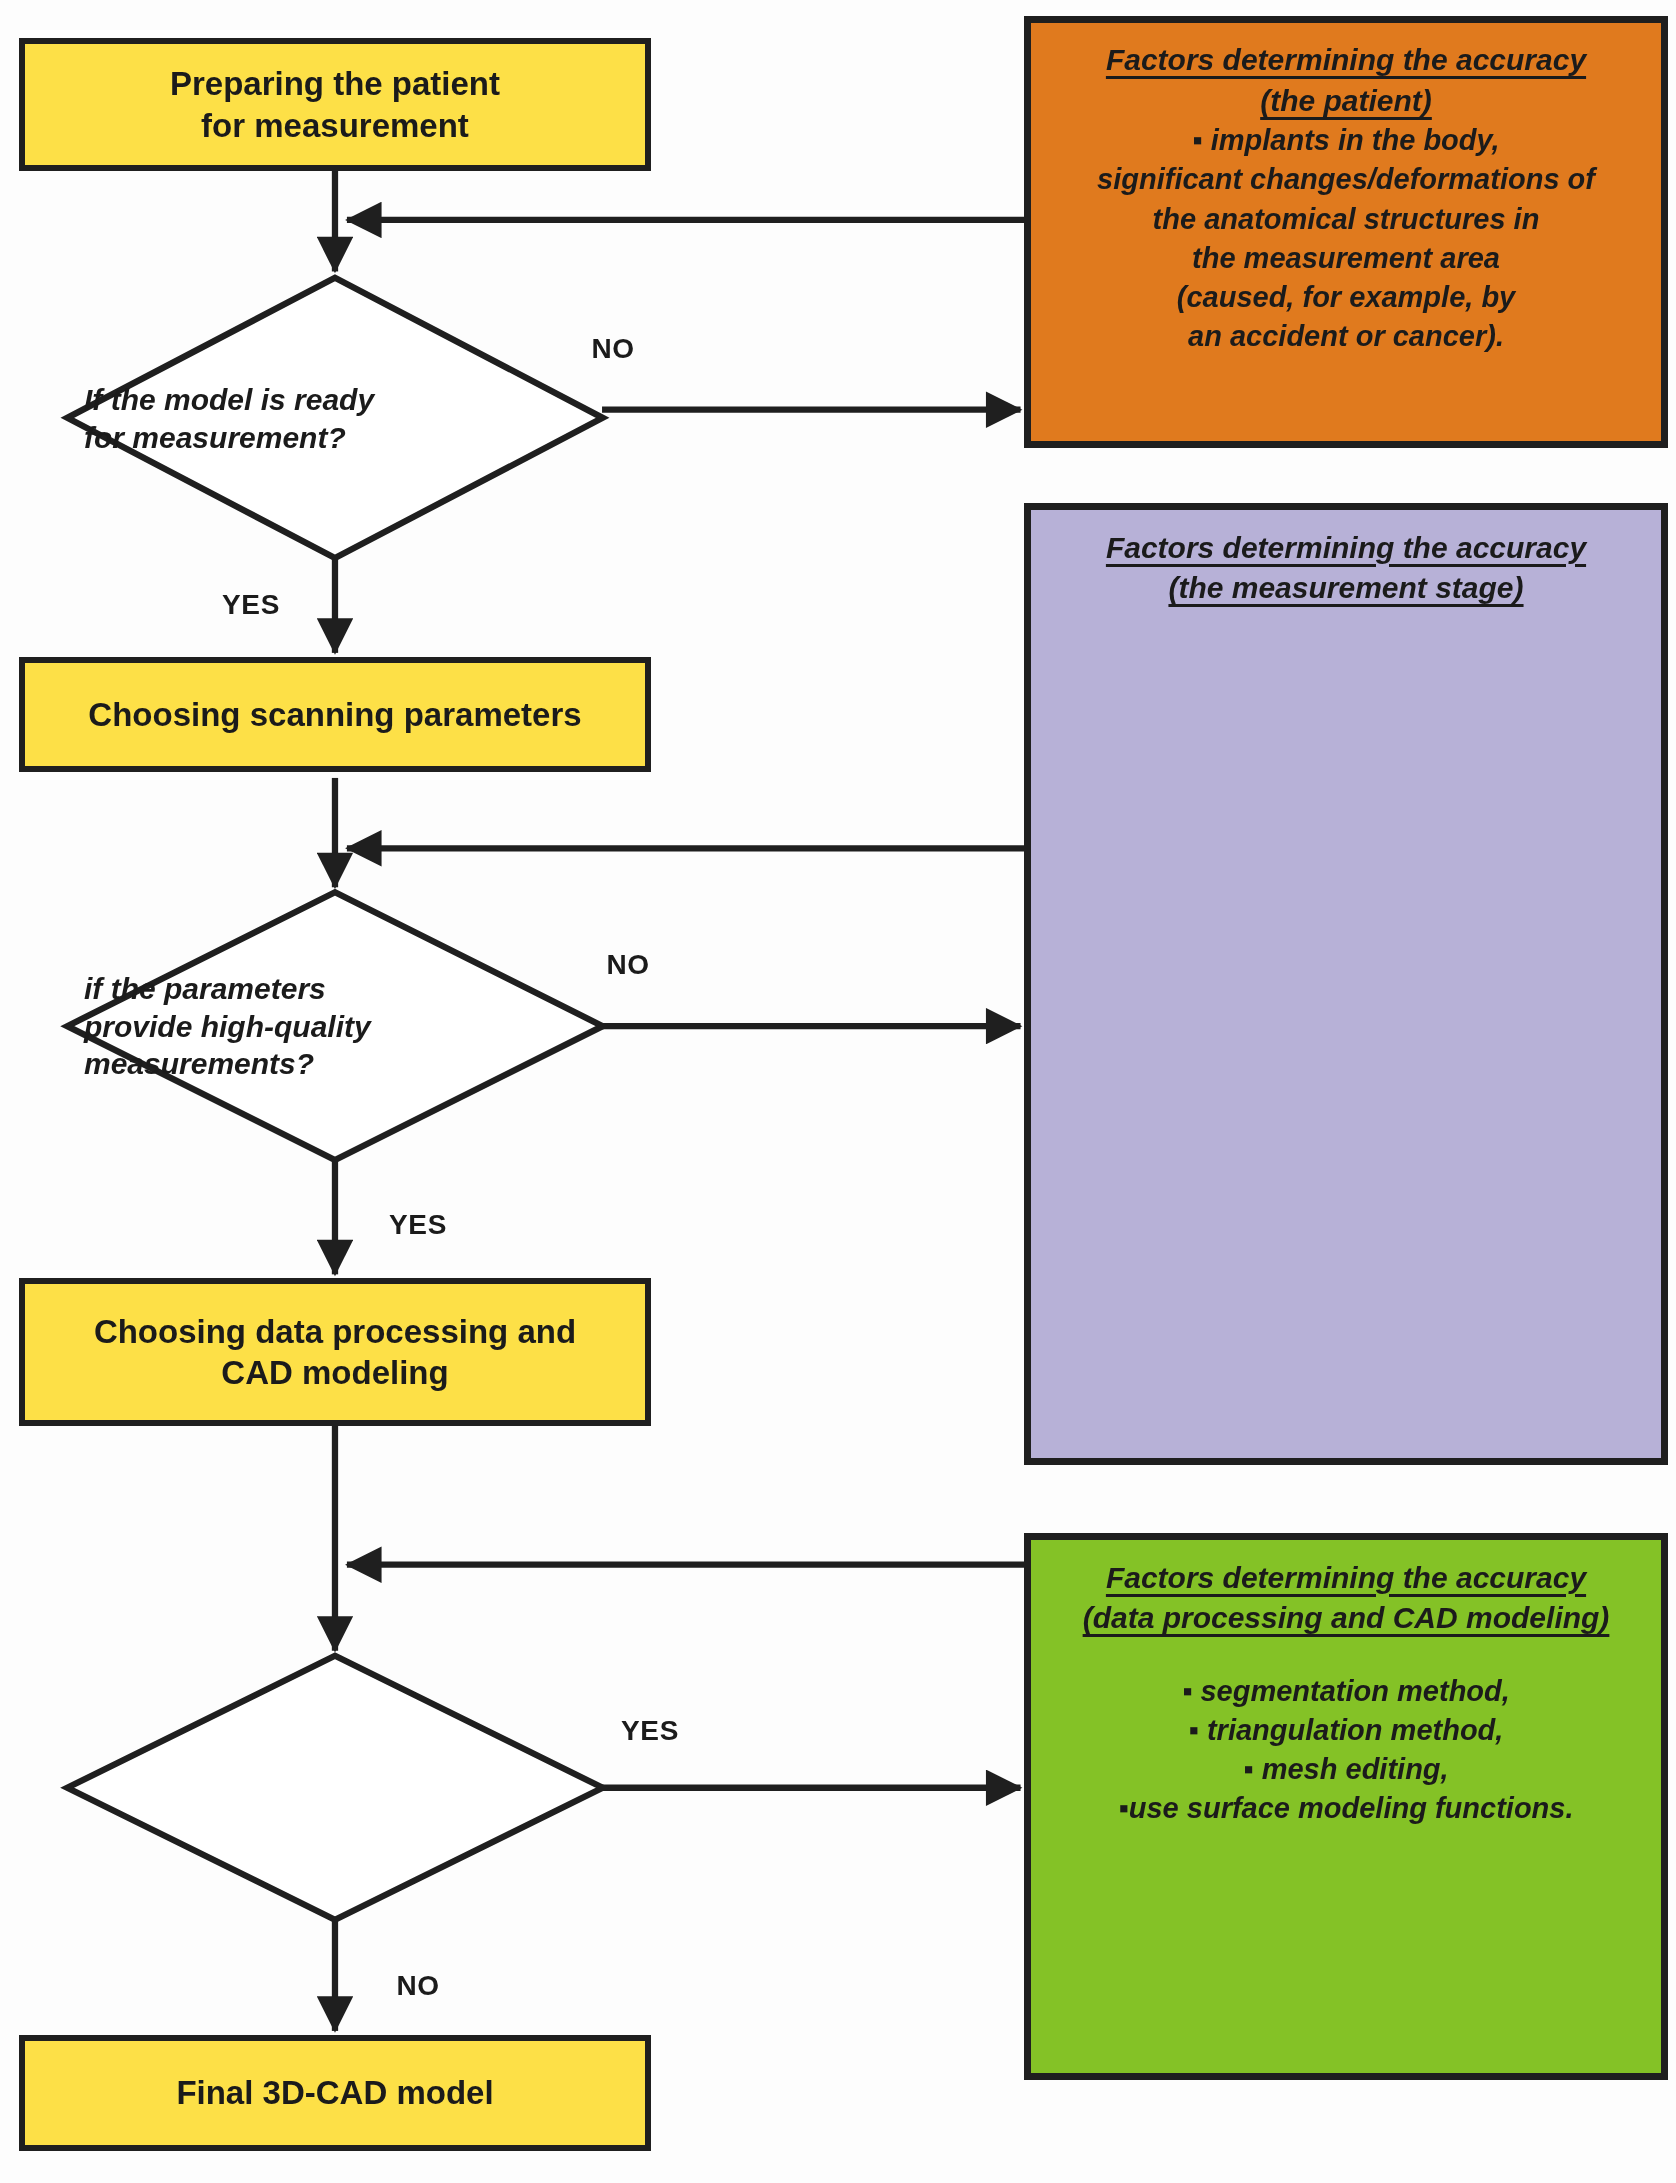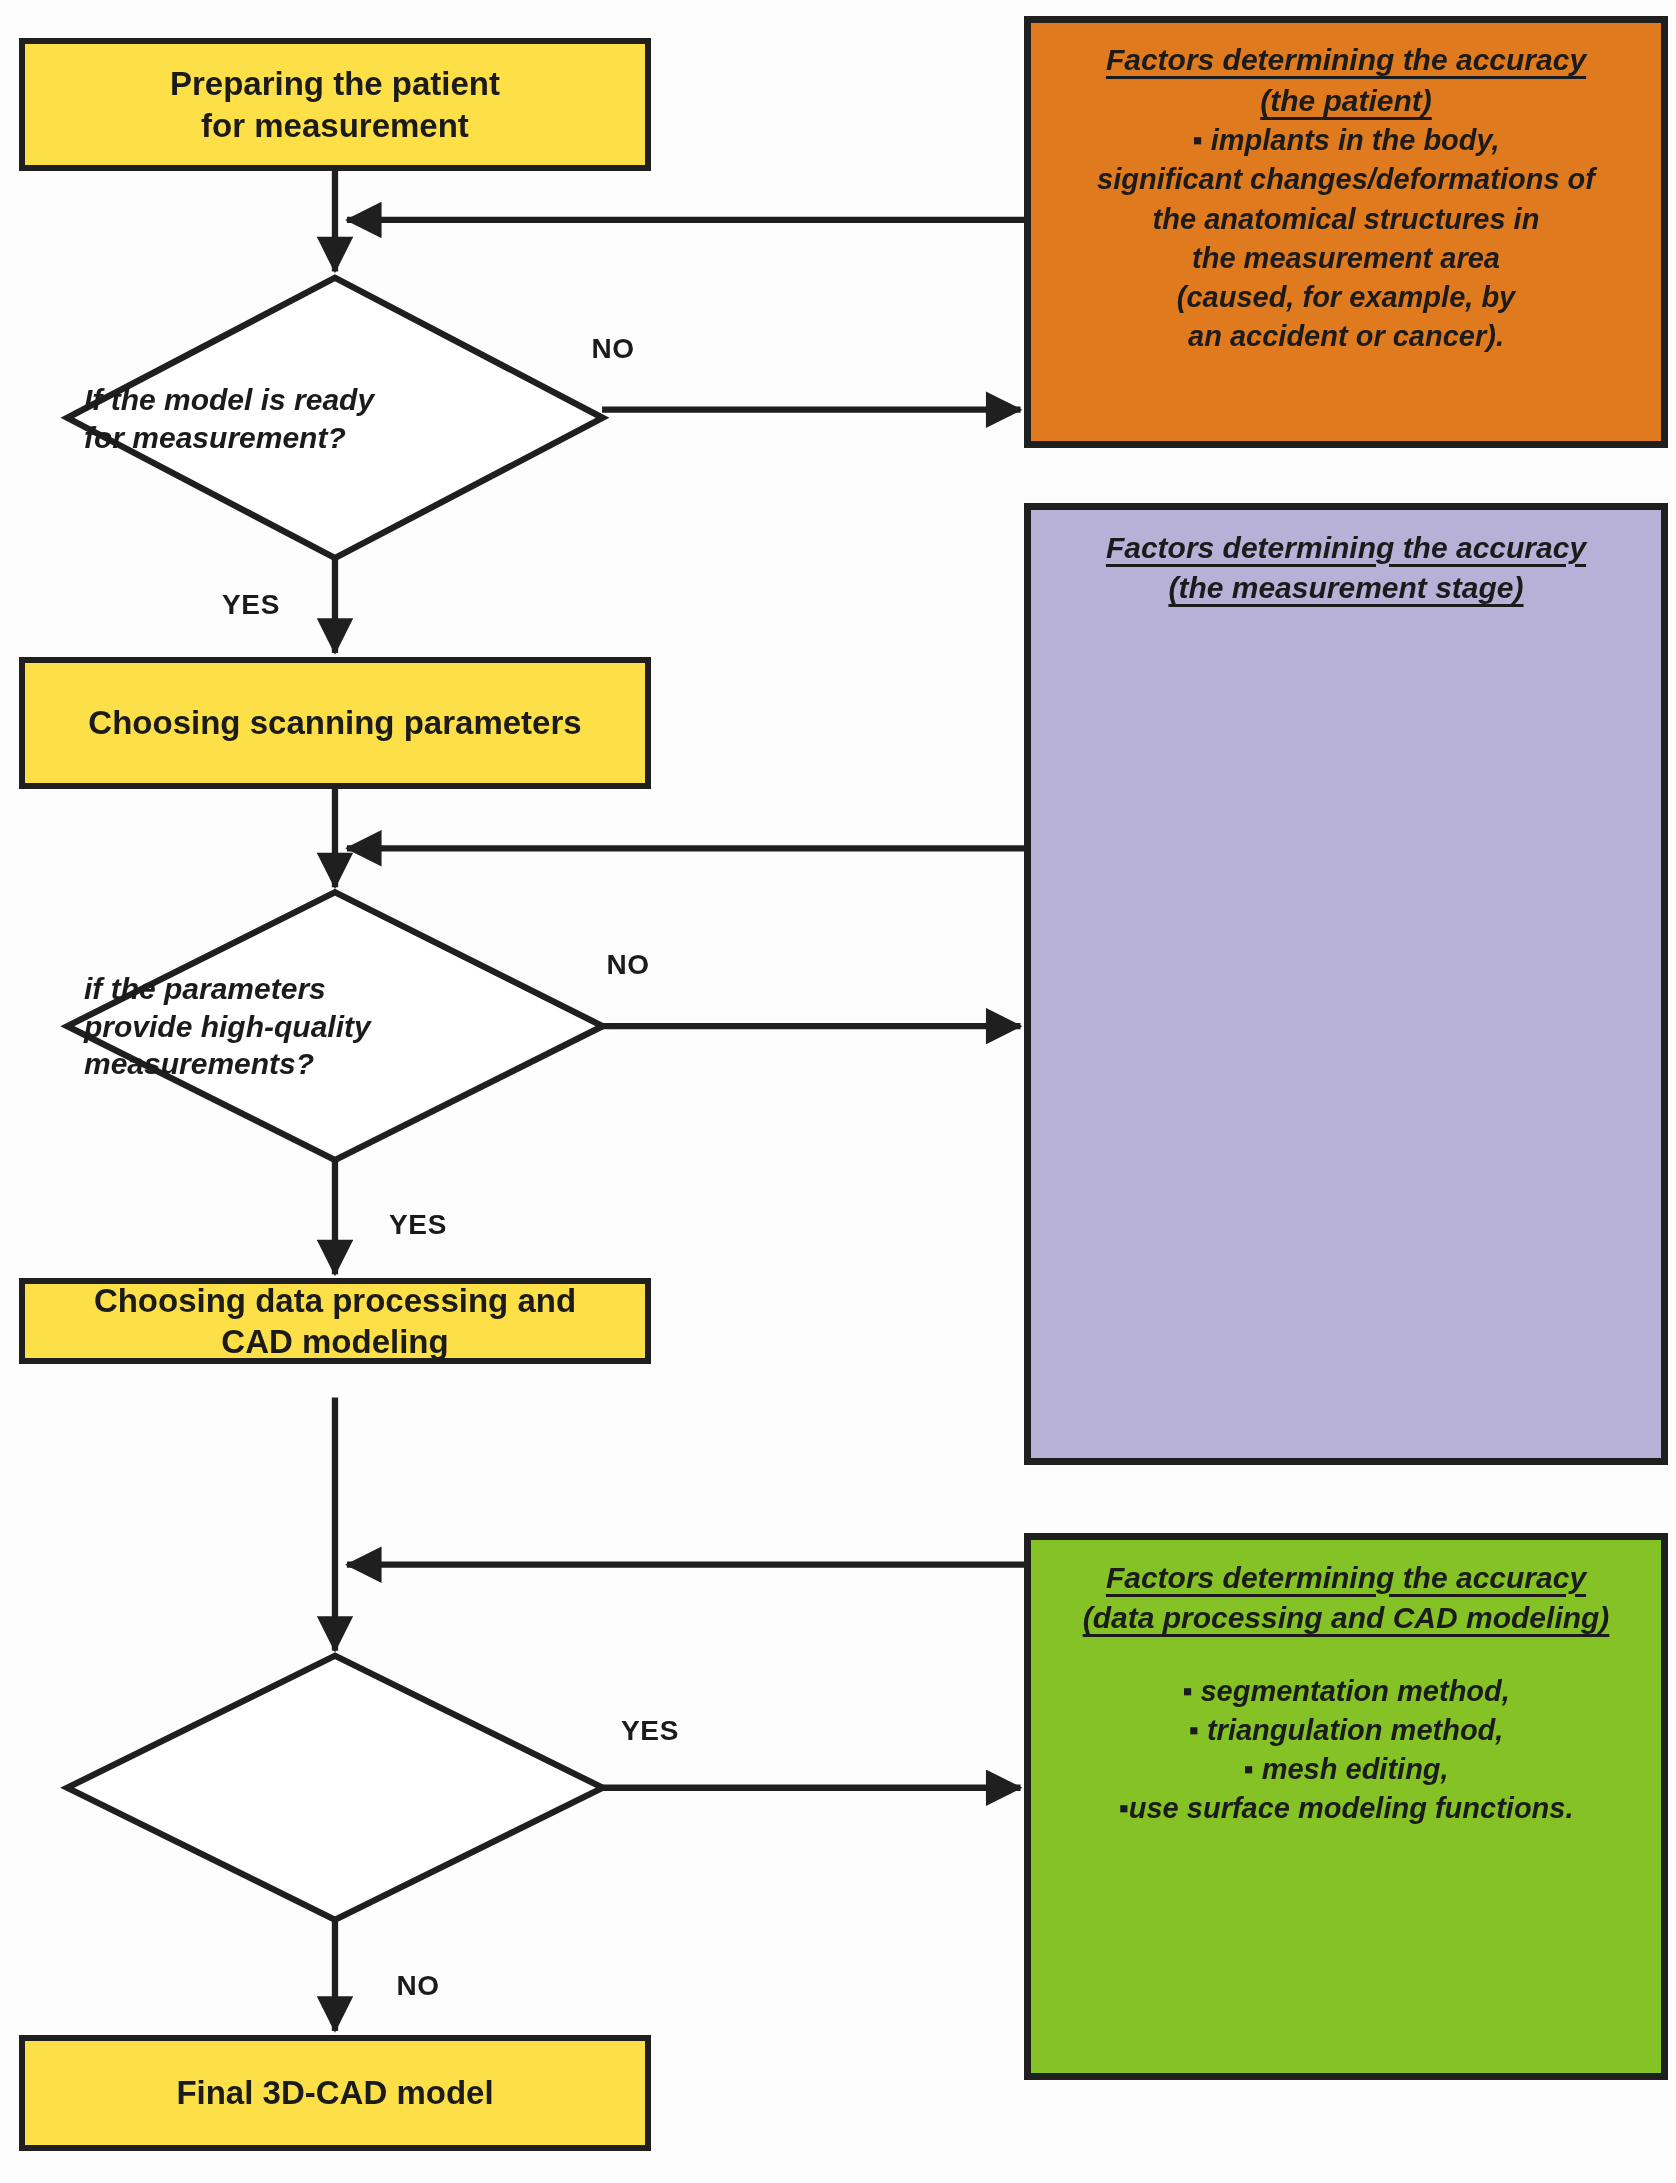--- a/index.html
+++ b/index.html
@@ -34,22 +34,22 @@
     font-weight:bold;font-style:italic;font-size:29px;line-height:1.35;white-space:pre-line;
   }
   #factor-patient{left:1024px;top:15.7px;width:644px;height:432px;background:#E07A1E;}
   #factor-patient .fbody{}
   #factor-measurement{left:1024px;top:503px;width:644px;height:962px;background:#B7B1D7;}
   #factor-measurement .fbody{margin-top:148px;}
   #factor-cad{left:1024px;top:1533px;width:644px;height:547px;background:#84C226;}
   #factor-cad .fbody{margin-top:33px;}
 
   #box-preparing{left:19px;top:38px;width:632px;height:133px;}
-  #box-scanning{left:19px;top:657px;width:632px;height:132px;}
-  #box-processing{left:19px;top:1278px;width:632px;height:86px;}
+  #box-scanning{left:19px;top:657px;width:632px;height:115px;}
+  #box-processing{left:19px;top:1278px;width:632px;height:148px;}
   #box-final{left:19px;top:2035px;width:632px;height:116px;}
 
   #dtext-1{left:84px;top:418px;width:503px;}
   #dtext-2{left:84px;top:1026px;width:503px;}
   #dtext-3{left:84px;top:1788px;width:503px;}
 
   #label-no-1{left:613px;top:349px;}
   #label-yes-1{left:251px;top:605px;}
   #label-no-2{left:628px;top:965px;}
   #label-yes-2{left:418px;top:1225px;}

